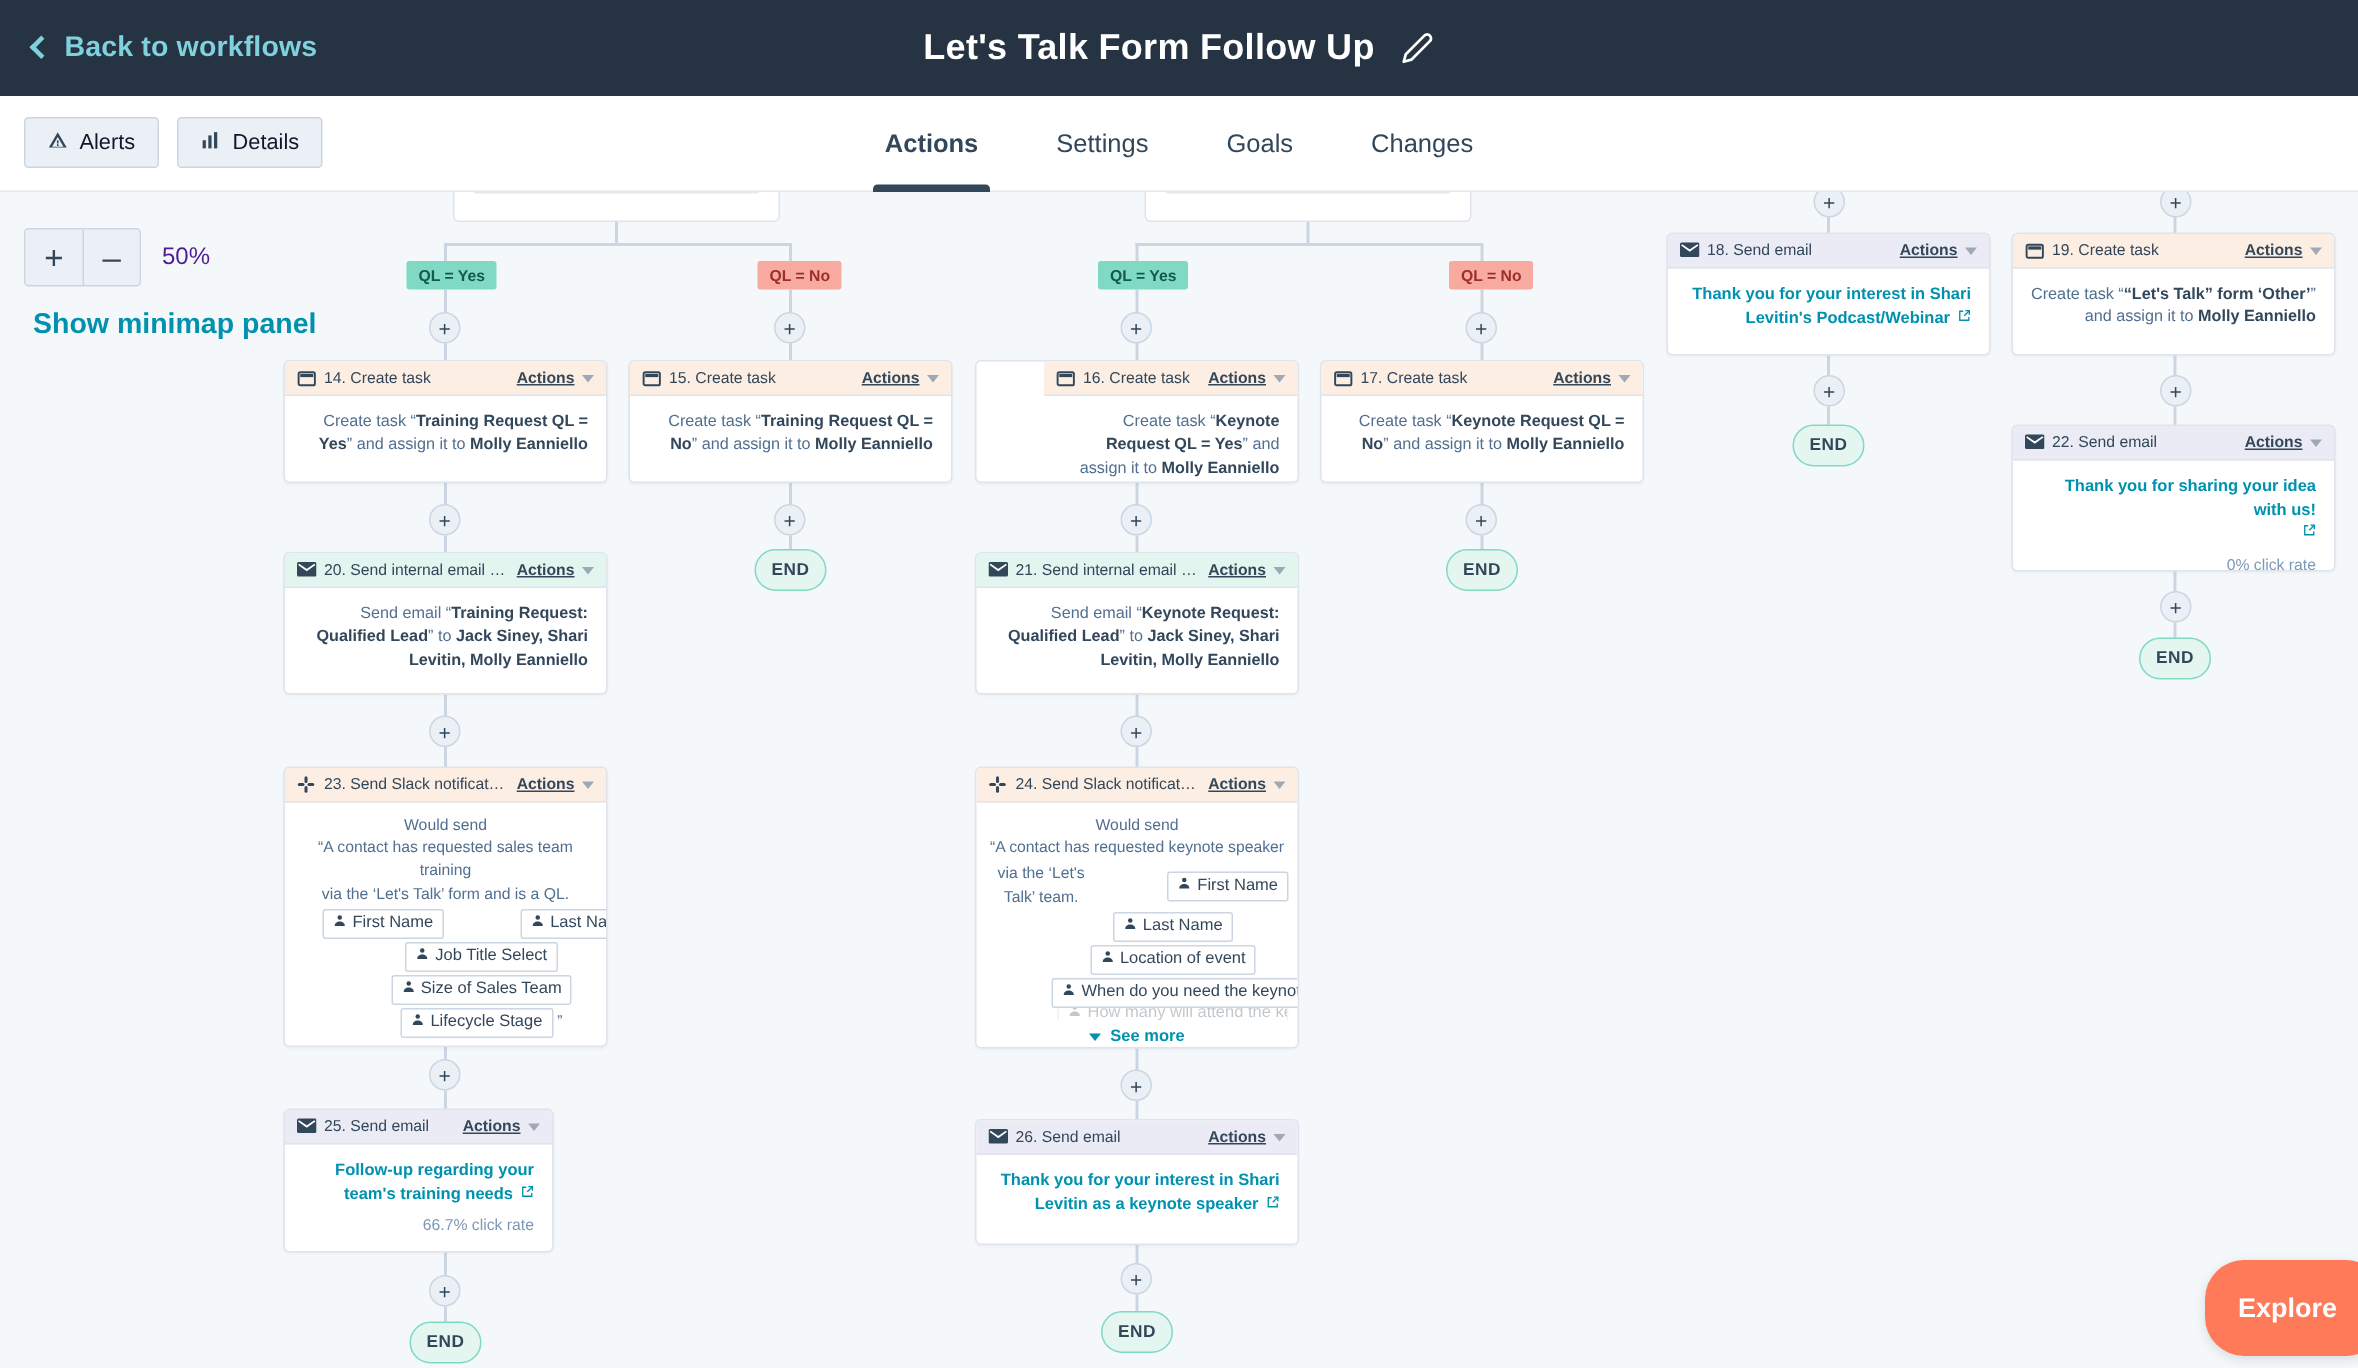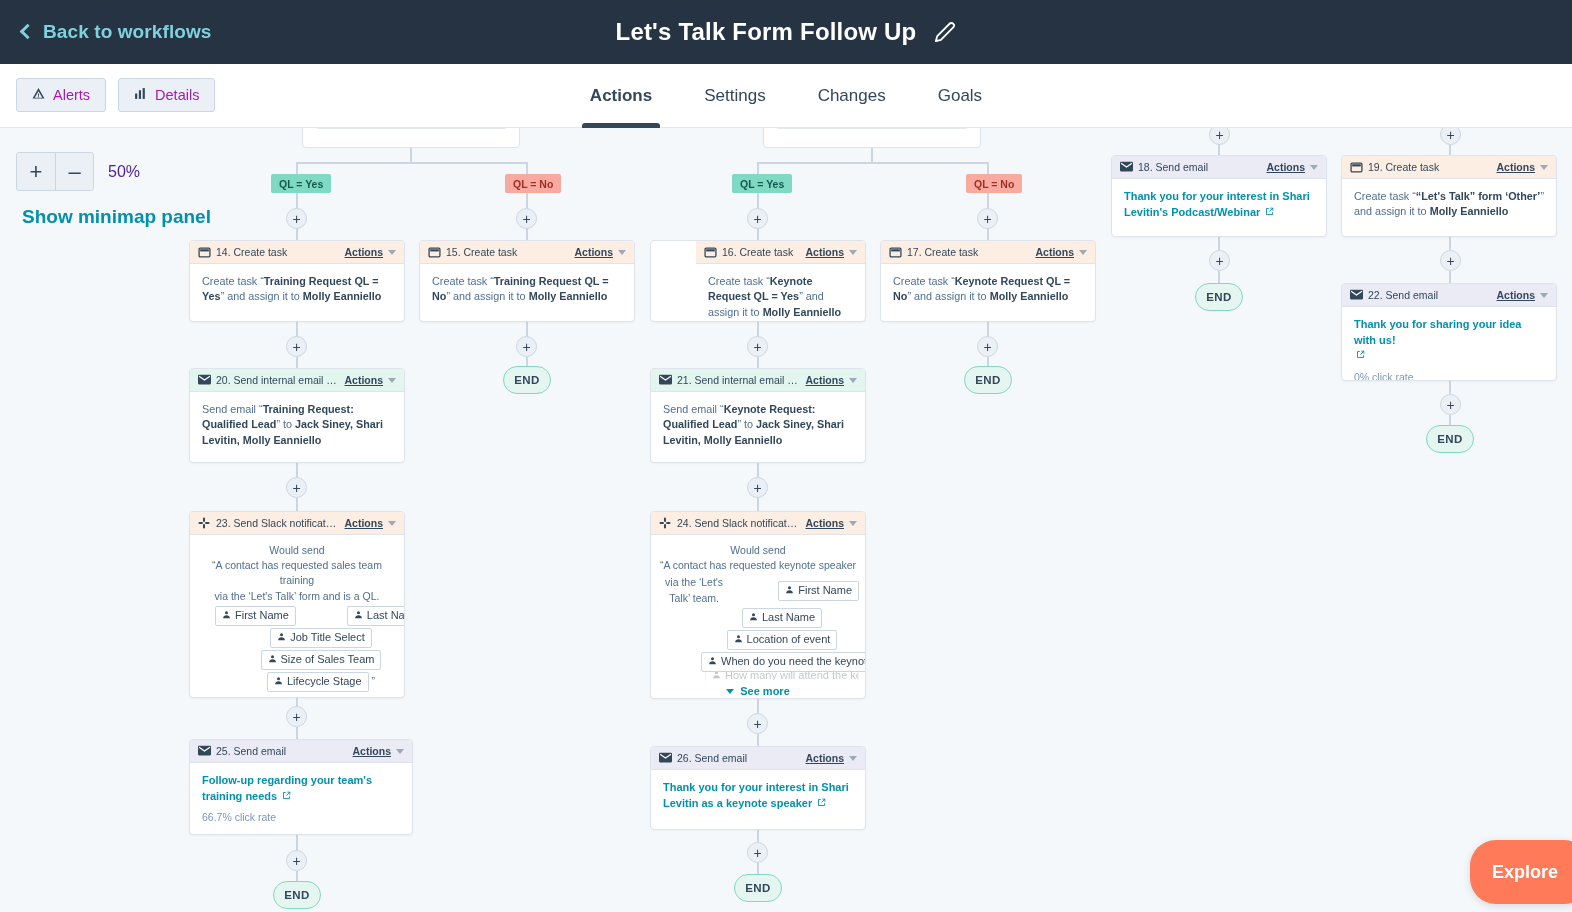--- a/index.html
+++ b/index.html
@@ -37,21 +37,21 @@
   .pencil { pointer-events: auto; cursor: pointer; display:flex; }
 
   
   .navbar {
     position: absolute; top: 64px; left: 0; width: 1572px; height: 64px;
     background: #fff; border-bottom: 1px solid #E5E9ED;
   }
   .nav-btns { position:absolute; left: 16px; top: 14px; display: flex; gap: 12px; }
   .pill-btn {
     height: 34px; padding: 0 15px; border: 1px solid #CBD6E2; border-radius: 3px;
-    background: #EAF0F6; color: #a21caf; font-size: 14.5px;
+    background: #EAF0F6; color: #0f172a; font-size: 14.5px;
     display: flex; align-items: center; gap: 8px; cursor: pointer;
   }
   .tabs {
     position: absolute; left: 0; width: 1572px; top: 0; height: 64px;
     display:flex; align-items: center; justify-content: center; gap: 0;
   }
   .tab {
     position: relative; padding: 0 26px; height: 64px; display:flex; align-items:center;
     color: #33475B; font-size: 17px; cursor: pointer;
   }
@@ -128,21 +128,21 @@
   .actions-link {
     color: #33475B; font-size: 10.5px; font-weight: bold;
     text-decoration: underline; cursor: pointer; flex: 0 0 auto;
   }
   .caret {
     display:inline-block; margin-left: 5px;
     border-left: 4px solid transparent; border-right: 4px solid transparent;
     border-top: 5px solid #9DA9B7; vertical-align: middle;
   }
   .card-body {
-    padding: 10px 12px; text-align: left;
+    padding: 10px 12px; text-align: right;
     font-size: 10.8px; line-height: 1.42; color: #516f90;
   }
   .card-body b { color: #33475B; font-weight: bold; }
   .email-link {
     color: #0091AE; font-weight: bold; font-size: 11px; line-height: 1.42;
   }
   .ext { display:inline-block; margin-left: 2px; }
   .click-rate { color: #7C98B6; font-size: 10.5px; margin-top: 6px; }
 
   
@@ -228,24 +228,24 @@
   </div>
 
   <div class="tabs">
     <div class="tab active">
       <span>Actions</span>
     </div>
     <div class="tab">
       <span>Settings</span>
     </div>
     <div class="tab">
+      <span>Goals</span>
+    </div>
+    <div class="tab">
       <span>Changes</span>
-    </div>
-    <div class="tab">
-      <span>Goals</span>
     </div>
   </div>
 </div>
 
 <div class="canvas">
 
   <div class="zoom-widget">
     <div class="zoom-group">
       <div class="zoom-btn">+</div>
       <div class="zoom-btn">–</div>
@@ -547,21 +547,21 @@
       <div class="to-line">
         <span>to </span><b>#sales</b>
       </div>
     </div>
   </div>
 
   <div class="vline" style="left:296px; top:570px; height:28px;"></div>
   <div class="plus-node" style="left:286px; top:578px;">+</div>
   <div class="vline" style="left:296px; top:599px; height:14px;"></div>
 
-  <div class="card" style="left:189px; top:611px; width:224px; height:96px;">
+  <div class="card" style="left:189px; top:611px; width:180px; height:96px;">
     <div class="card-header hdr-email">
       <span class="hdr-icon">
         <svg width="13" height="11" viewBox="0 0 24 18" fill="#33475B">
           <rect x="0" y="0" width="24" height="18" rx="2"></rect>
           <path d="M2 3l10 7 10-7" fill="none" stroke="#ffffff" stroke-width="2.2"></path>
         </svg>
       </span>
       <span class="hdr-title">25. Send email</span>
       <span class="actions-link">Actions</span>
       <span class="caret"></span>

